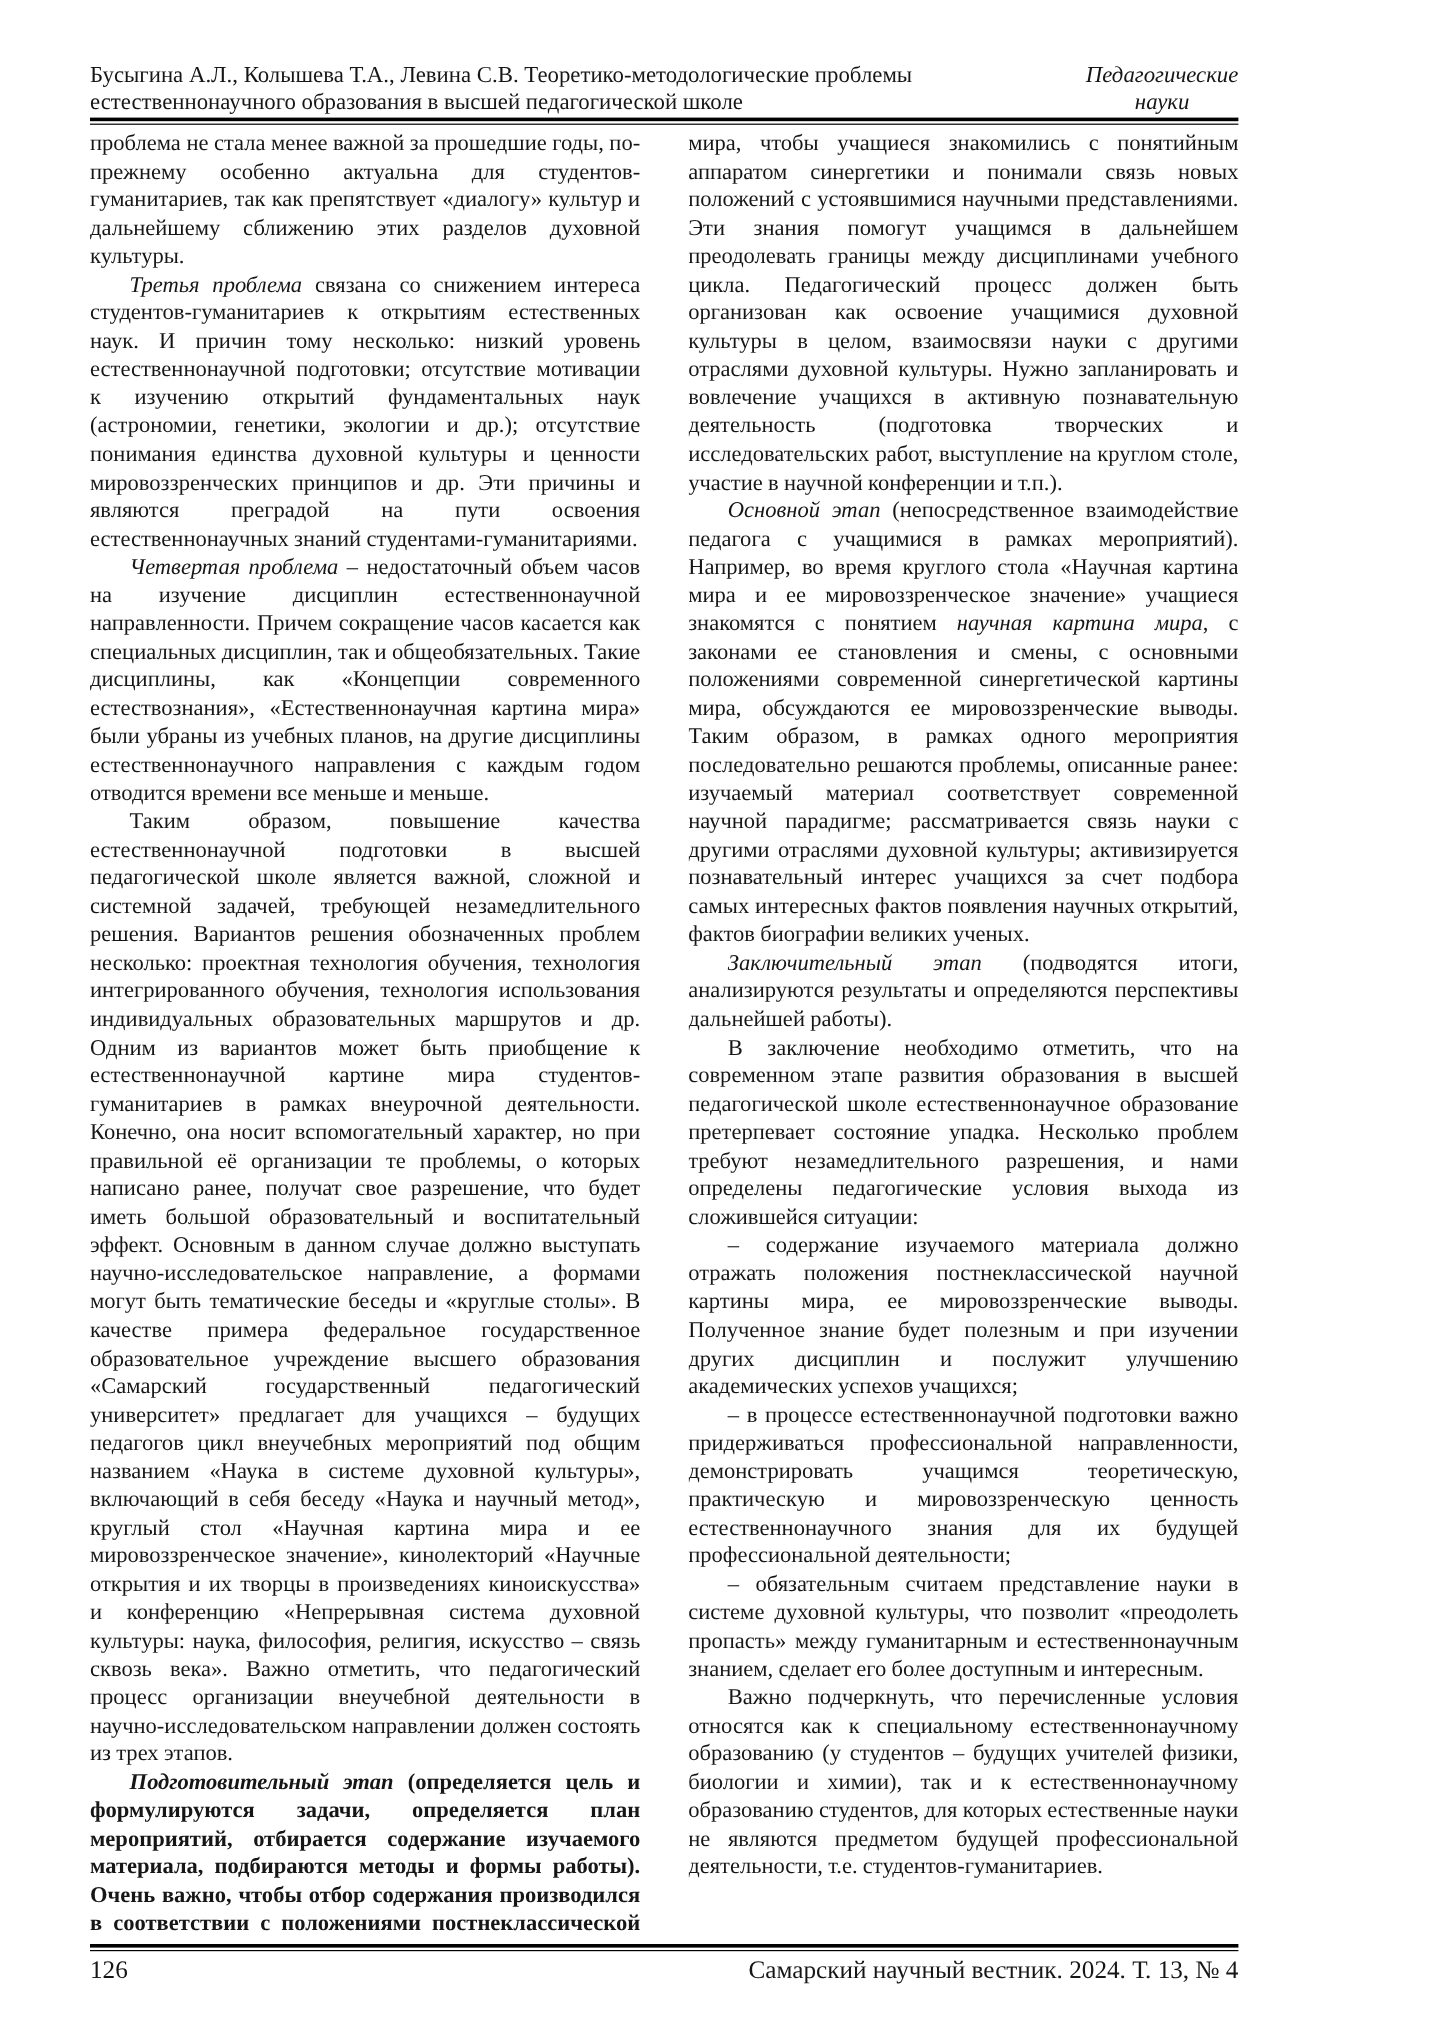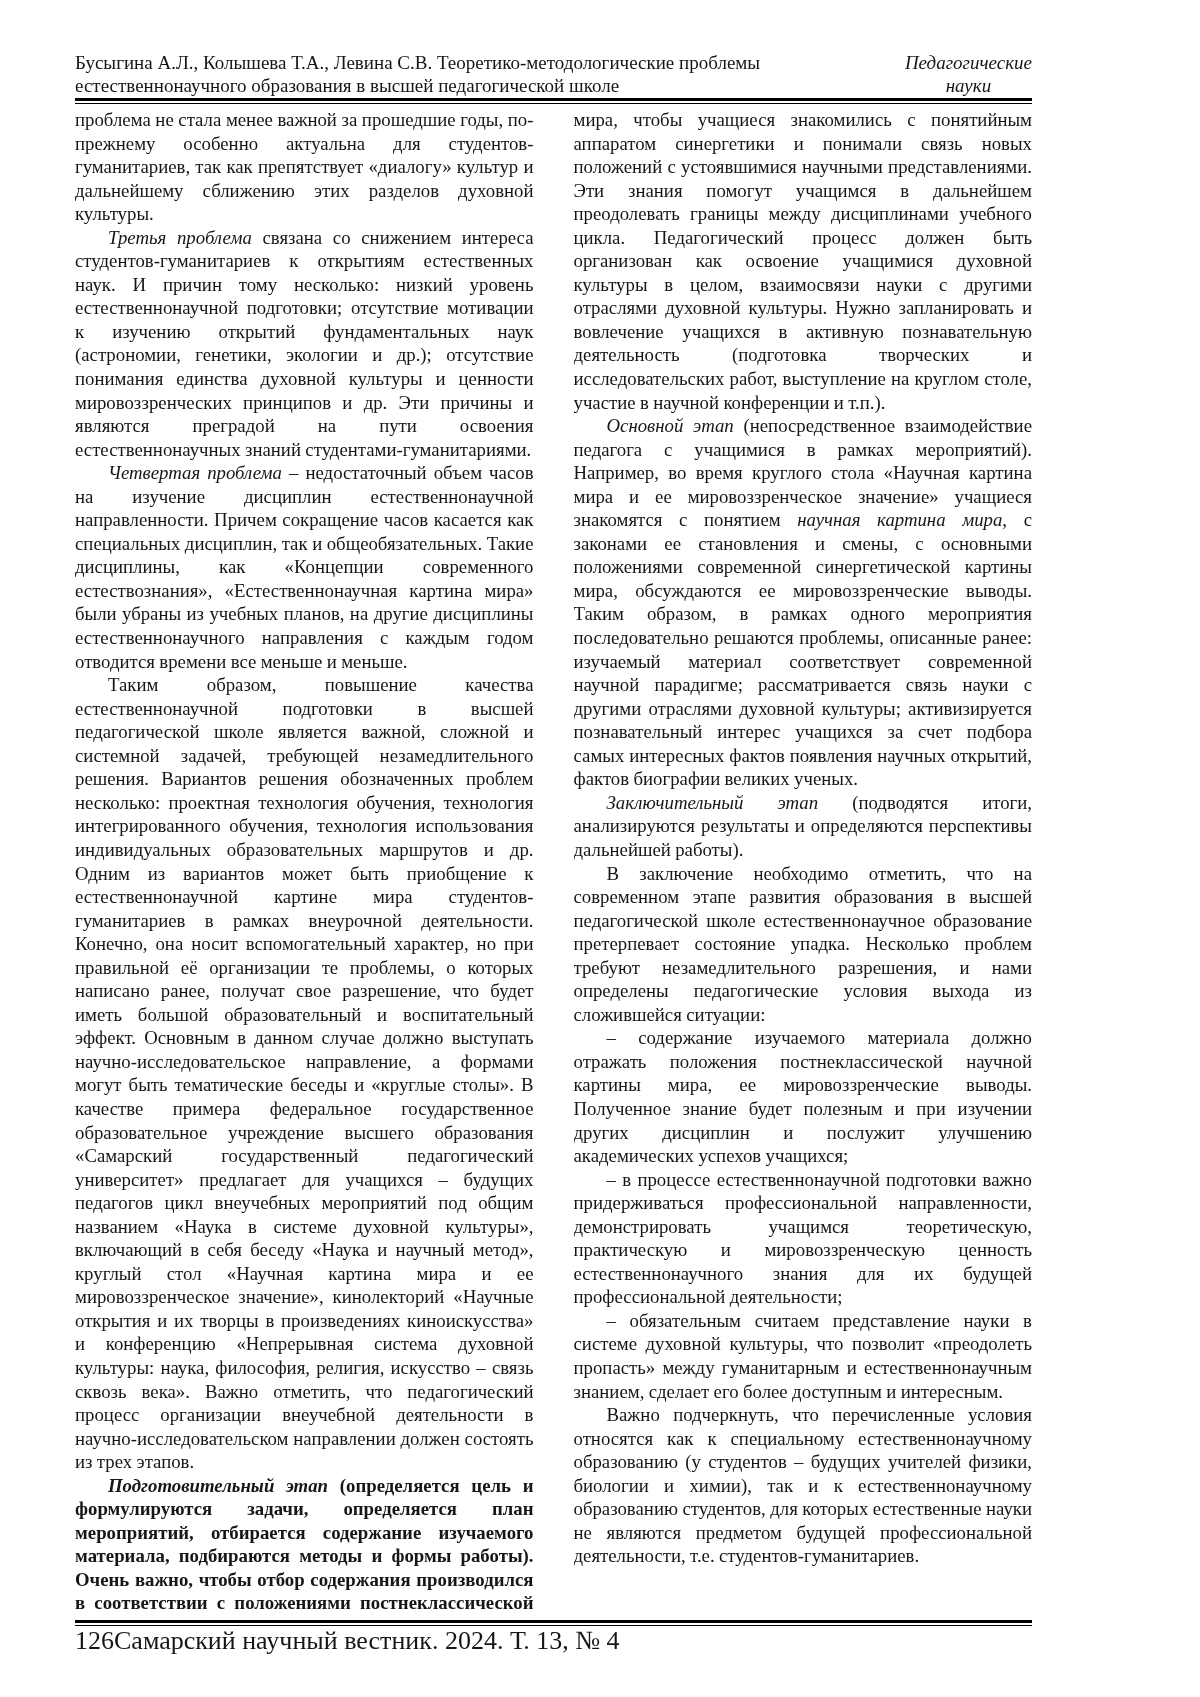--- a/index.html
+++ b/index.html
@@ -56,23 +56,23 @@
   }
   .para { margin: 0; }
   .para.indent { text-indent: 33px; }
   .para.jlast { text-align-last: justify; font-weight: bold; }
   .para em { font-style: italic; margin-top: 24px; }
   
   .footer {
     position: absolute;
     left: 75px; top: 1629px; width: 957px;
     display: flex;
-    justify-content: flex-start;
+    justify-content: space-between;
     align-items: baseline;
-    font-size: 26px;
+    font-size: 21px;
     line-height: 24px;
   }
 </style>
 </head>
 <body>
 
 <div class="page">
 
   <div class="header">
     <div class="header-left">

